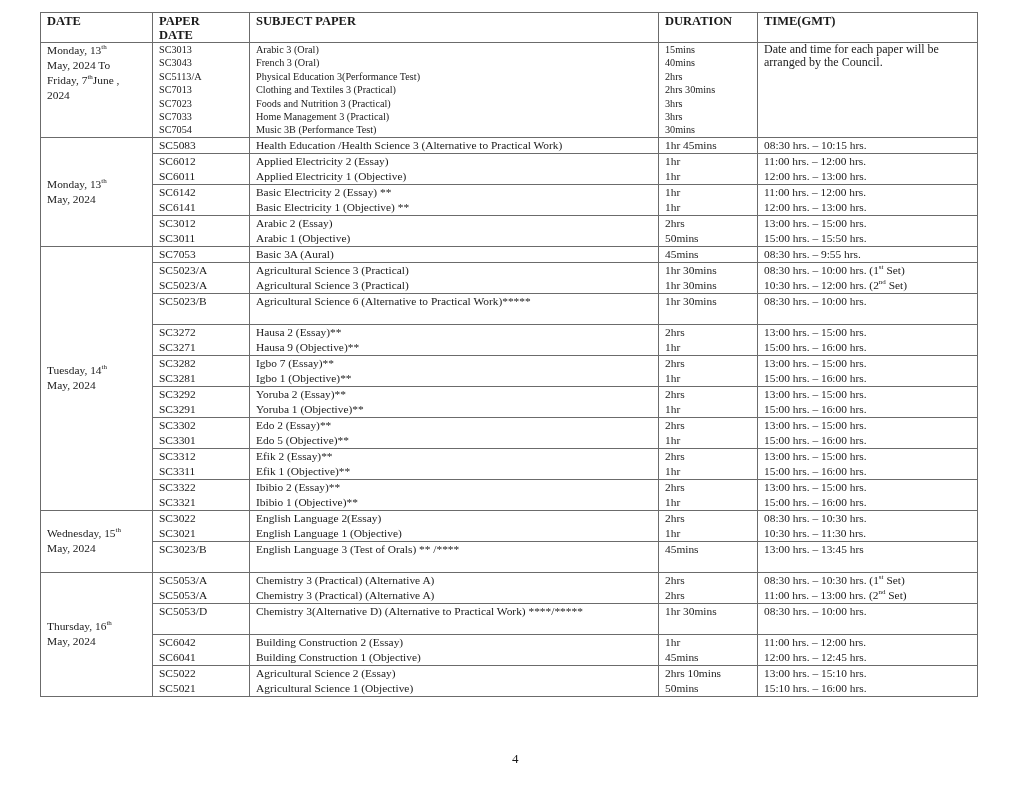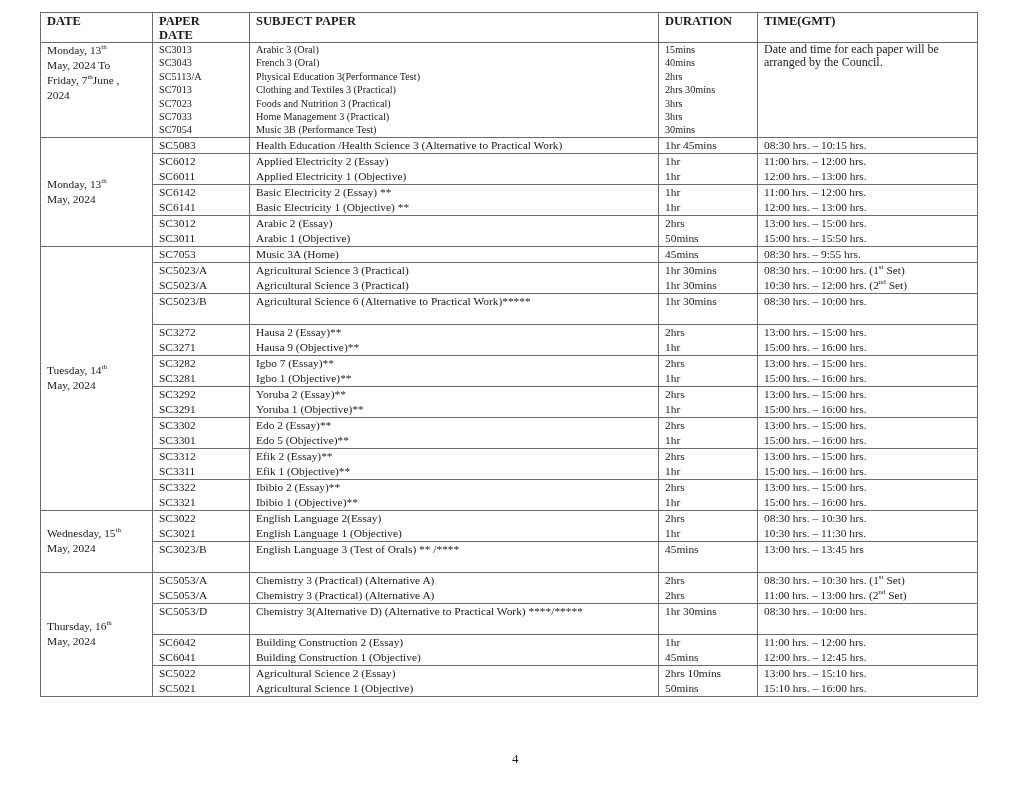--- a/index.html
+++ b/index.html
@@ -157,21 +157,21 @@
           </td>
         </tr>
         <tr>
           <td class="date-cell mid" rowspan="9">
             <span style="display:block"><span>Tuesday, 14</span><sup>th</sup><br><span>May, 2024</span></span>
           </td>
           <td>
             <span class="line">SC7053</span>
           </td>
           <td>
-            <span class="line">Music 3A (Home)</span>
+            <span class="line">Basic 3A (Aural)</span>
           </td>
           <td>
             <span class="line">45mins</span>
           </td>
           <td>
             <span class="line">08:30 hrs. – 9:55 hrs.</span>
           </td>
         </tr>
         <tr>
           <td>

